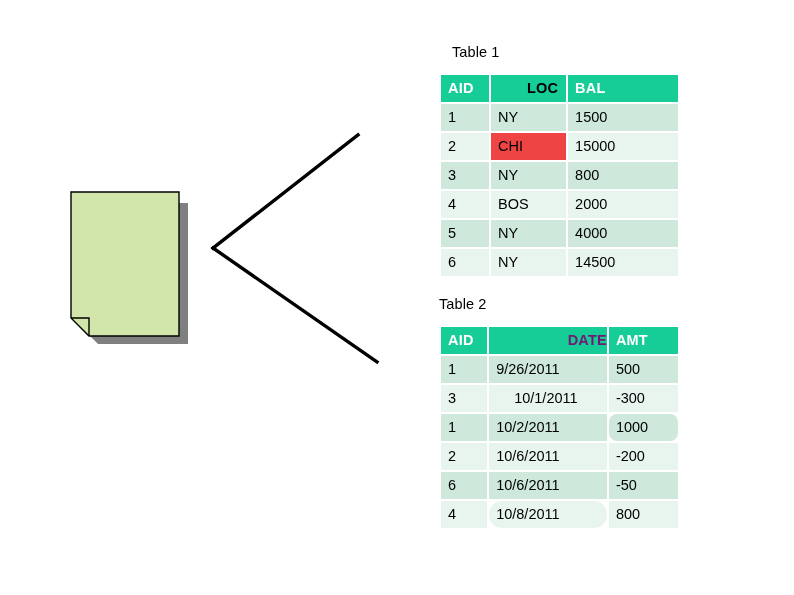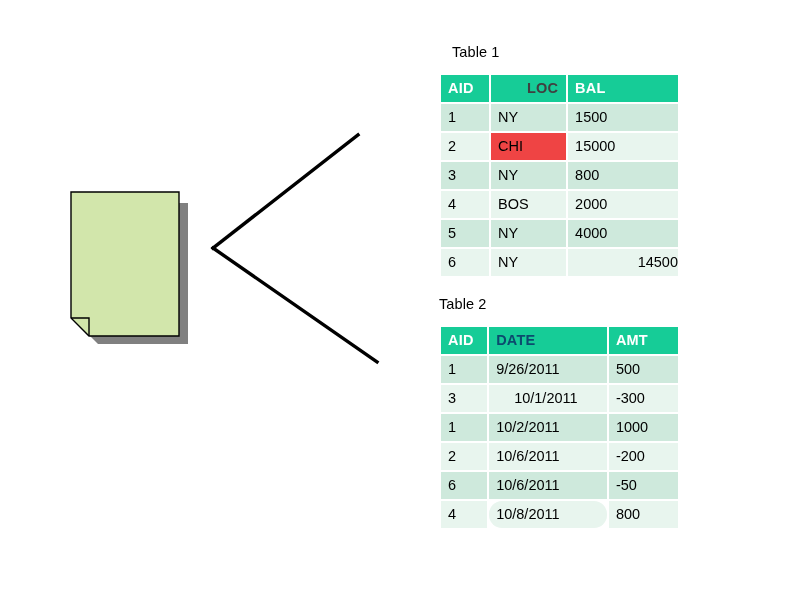--- a/index.html
+++ b/index.html
@@ -120,21 +120,21 @@
 
   <table class="data-table" id="table1">
     <colgroup>
       <col class="c0">
         <col class="c1">
         <col class="c2">
     </colgroup>
     <thead>
       <tr>
         <th style="background-color: rgb(22, 204, 151); color: rgb(255, 255, 255);">AID</th>
-        <th style="background-color: rgb(22, 204, 151); color: #404040; padding-left: 36px;">LOC</th>
+        <th style="background-color: rgb(22, 204, 151); color: #000000; padding-left: 36px;">LOC</th>
         <th style="background-color: rgb(22, 204, 151); color: rgb(255, 255, 255);">BAL</th>
       </tr>
     </thead>
     <tbody>
       <tr class="row-a">
         <td style="background-color: rgb(206, 233, 220); color: rgb(0, 0, 0);">1</td>
         <td style="background-color: rgb(206, 233, 220); color: rgb(0, 0, 0);">NY</td>
         <td style="background-color: rgb(206, 233, 220); color: rgb(0, 0, 0);">1500</td>
       </tr>
       <tr class="row-b">
@@ -153,55 +153,55 @@
         <td style="background-color: rgb(232, 245, 238); color: rgb(0, 0, 0);">2000</td>
       </tr>
       <tr class="row-a">
         <td style="background-color: rgb(206, 233, 220); color: rgb(0, 0, 0);">5</td>
         <td style="background-color: rgb(206, 233, 220); color: rgb(0, 0, 0);">NY</td>
         <td style="background-color: rgb(206, 233, 220); color: rgb(0, 0, 0);">4000</td>
       </tr>
       <tr class="row-b">
         <td style="background-color: rgb(232, 245, 238); color: rgb(0, 0, 0);">6</td>
         <td style="background-color: rgb(232, 245, 238); color: rgb(0, 0, 0);">NY</td>
-        <td style="background-color: rgb(232, 245, 238); color: rgb(0, 0, 0); text-align: right;">14500</td>
+        <td style="background-color: rgb(232, 245, 238); color: rgb(0, 0, 0);">14500</td>
       </tr>
     </tbody>
   </table>
 
   <div class="table-caption" id="caption2">Table 2</div>
 
   <table class="data-table" id="table2">
     <colgroup>
       <col class="c0">
         <col class="c1">
         <col class="c2">
     </colgroup>
     <thead>
       <tr>
         <th style="background-color: rgb(22, 204, 151); color: rgb(255, 255, 255);">AID</th>
-        <th style="background-color: rgb(22, 204, 151); color: #0c4a6e;">DATE</th>
+        <th style="background-color: rgb(22, 204, 151); color: #701a75; text-align: right;">DATE</th>
         <th style="background-color: rgb(22, 204, 151); color: rgb(255, 255, 255);">AMT</th>
       </tr>
     </thead>
     <tbody>
       <tr class="row-a">
         <td style="background-color: rgb(206, 233, 220); color: rgb(0, 0, 0);">1</td>
         <td style="background-color: rgb(206, 233, 220); color: rgb(0, 0, 0);">9/26/2011</td>
         <td style="background-color: rgb(206, 233, 220); color: rgb(0, 0, 0);">500</td>
       </tr>
       <tr class="row-b">
         <td style="background-color: rgb(232, 245, 238); color: rgb(0, 0, 0);">3</td>
         <td style="background-color: rgb(232, 245, 238); color: rgb(0, 0, 0); padding-left: 25px;">10/1/2011</td>
         <td style="background-color: rgb(232, 245, 238); color: rgb(0, 0, 0);">-300</td>
       </tr>
       <tr class="row-a">
         <td style="background-color: rgb(206, 233, 220); color: rgb(0, 0, 0);">1</td>
         <td style="background-color: rgb(206, 233, 220); color: rgb(0, 0, 0); padding-left: 7px;">10/2/2011</td>
-        <td style="background-color: rgb(206, 233, 220); color: rgb(0, 0, 0);">1000</td>
+        <td style="background-color: rgb(206, 233, 220); color: rgb(0, 0, 0); border-radius: 8px;">1000</td>
       </tr>
       <tr class="row-b">
         <td style="background-color: rgb(232, 245, 238); color: rgb(0, 0, 0);">2</td>
         <td style="background-color: rgb(232, 245, 238); color: rgb(0, 0, 0);">10/6/2011</td>
         <td style="background-color: rgb(232, 245, 238); color: rgb(0, 0, 0);">-200</td>
       </tr>
       <tr class="row-a">
         <td style="background-color: rgb(206, 233, 220); color: rgb(0, 0, 0);">6</td>
         <td style="background-color: rgb(206, 233, 220); color: rgb(0, 0, 0);">10/6/2011</td>
         <td style="background-color: rgb(206, 233, 220); color: rgb(0, 0, 0);">-50</td>

